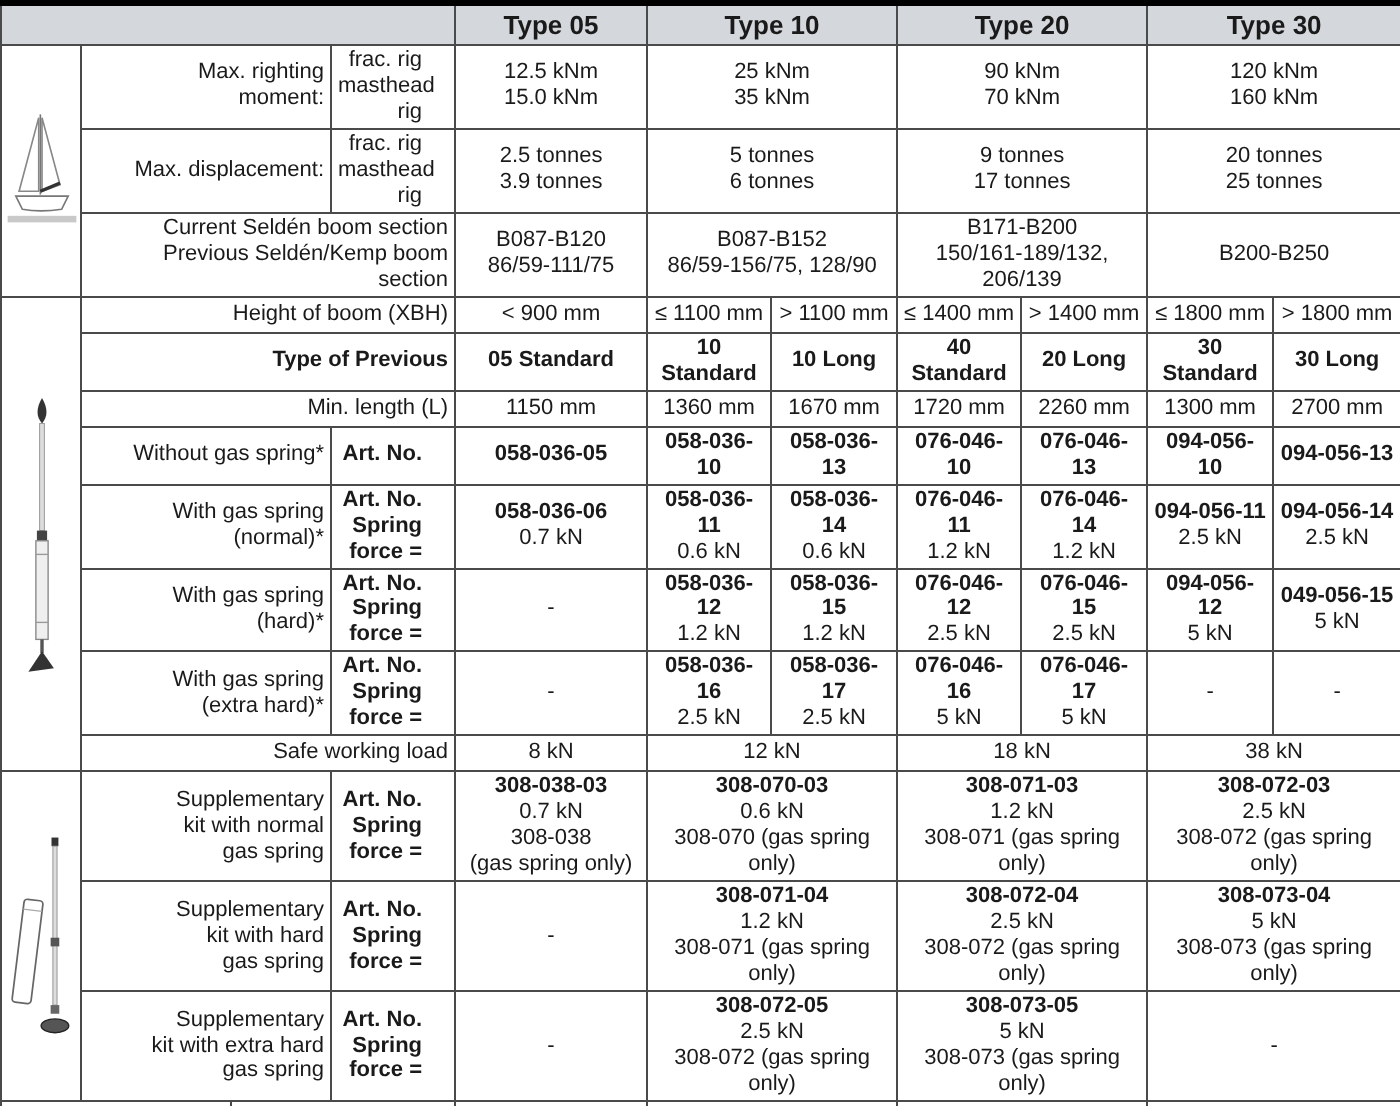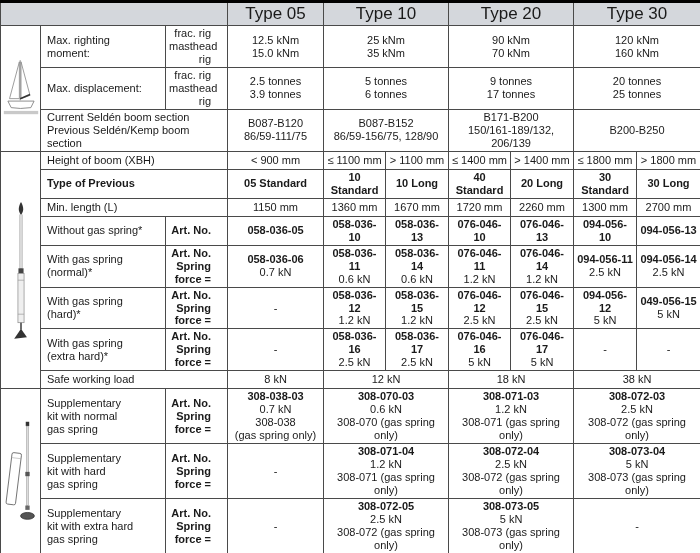--- a/index.html
+++ b/index.html
@@ -1,21 +1,21 @@
 <!DOCTYPE html>
 <html><head>
 <meta charset="utf-8">
 <style>
   html,body{margin:0;padding:0;background:#f4f4f4;}
   body{width:700px;height:553px;font-family:"Liberation Sans",sans-serif;font-size:11px;color:#1a1a1a;}
   table{border-collapse:collapse;table-layout:fixed;width:700px;background:#fff;}
   #main-table{border-top:3px solid #000;}
   td,th{border:1px solid #4a4a4a;padding:1px 3px;text-align:center;vertical-align:middle;line-height:1.18;overflow:hidden;}
-  th{background:#d4d7dc;font-weight:normal;font-size:17px;}
-  .lbl{text-align:left;padding-left:6px;}
+  th{background:#d4d7dc;font-weight:bold;font-size:13px;}
+  .lbl{text-align:right;padding-left:6px;}
   .sub{text-align:right;padding-right:16px;}
   .b{font-weight:bold;}
   .pl{white-space:pre-line;}
   .icon-cell{background:#fff;vertical-align:middle;text-align:center;padding:0;}
   #fit-table{margin-top:-1px;}
   svg{display:block;margin:0 auto;}
 </style>
 </head>
 <body>
 

